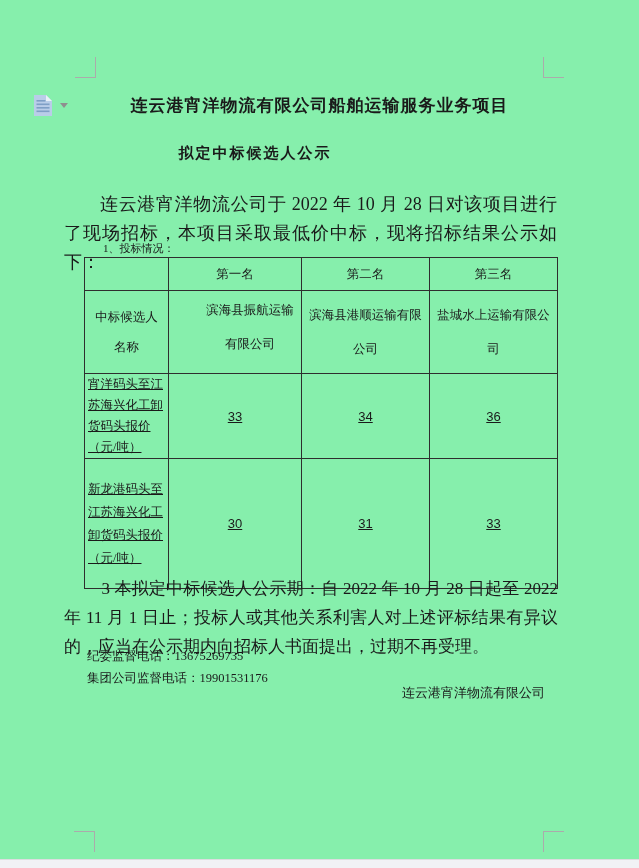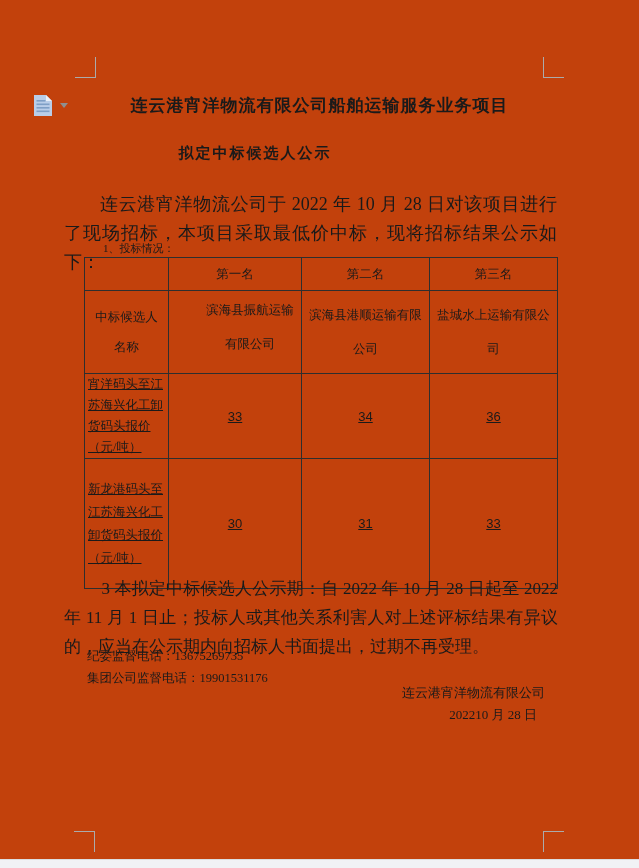--- a/index.html
+++ b/index.html
@@ -4,21 +4,21 @@
 <style>
   html,body { margin:0; padding:0; }
   body {
     width:639px; height:868px;
     background:#ffffff;
     font-family:"Liberation Serif","DejaVu Serif",serif;
     color:#1a1a1a;
     position:relative;
     overflow:hidden;
   }
-  .page { position:absolute; inset:0; background:#c2410c; }
+  .page { position:absolute; inset:0; background:#86efac; }
 
   
   .crop { position:absolute; width:20px; height:20px; }
   .crop-tl { left:75px;  top:57px;  border-right:1px solid #ababab; border-bottom:1px solid #ababab; }
   .crop-tr { left:543px; top:57px;  border-left:1px solid #ababab;  border-bottom:1px solid #ababab; }
   .crop-bl { left:74px;  top:831px; border-right:1px solid #ababab; border-top:1px solid #ababab; }
   .crop-br { left:543px; top:831px; border-left:1px solid #ababab;  border-top:1px solid #ababab; }
 
   
   .paste-btn { position:absolute; left:32px; top:93px; width:38px; height:26px; cursor:pointer; }
@@ -143,17 +143,16 @@
 
   <div class="sec3">3 本拟定中标候选人公示期：自 2022 年 10 月 28 日起至 2022 年 11 月 1 日止；投标人或其他关系利害人对上述评标结果有异议的，应当在公示期内向招标人书面提出，过期不再受理。</div>
 
   <div class="phones">
     <div>纪委监督电话：13675269735</div>
     <div>集团公司监督电话：19901531176</div>
   </div>
 
   <div class="sign">
     <div>连云港宵洋物流有限公司</div>
-    <div class="date">202210 月 28 日</div>
   </div>
 
   <div class="bottom-strip"></div>
 </div>
 
 </body></html>

